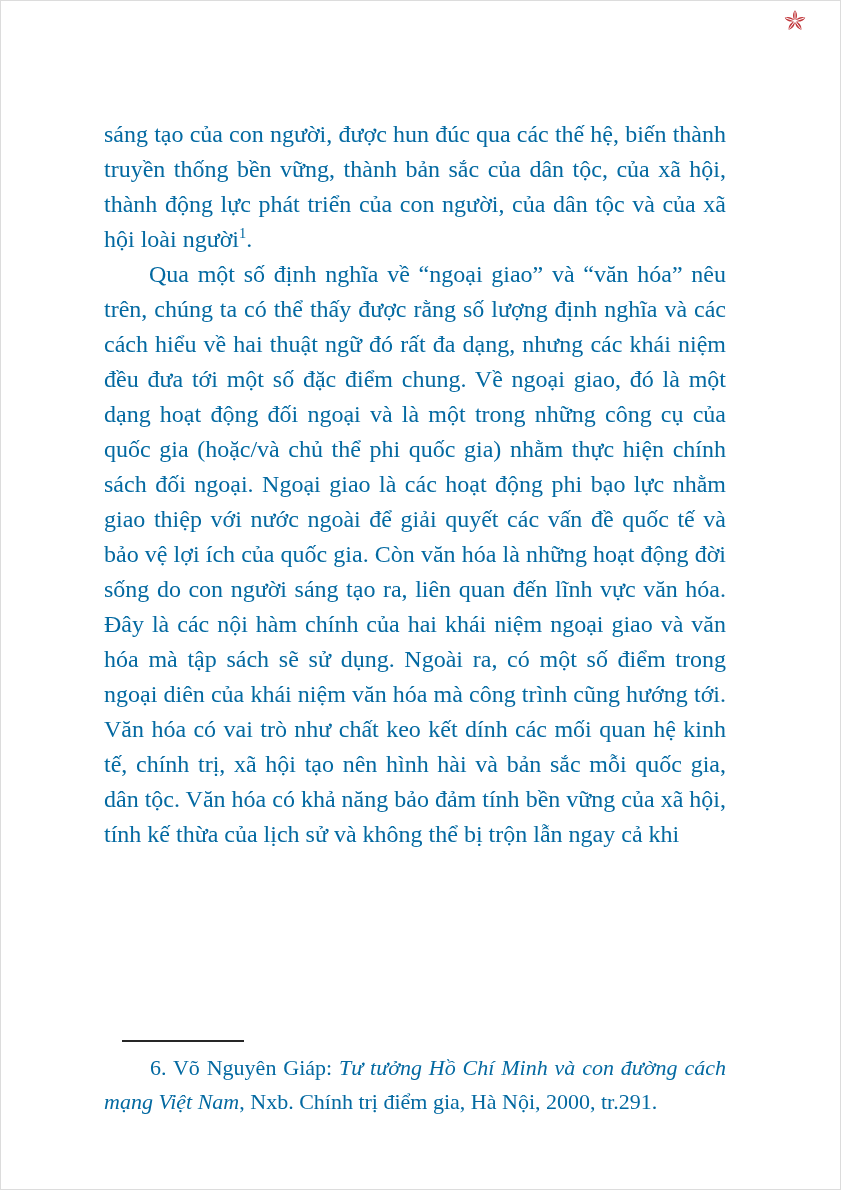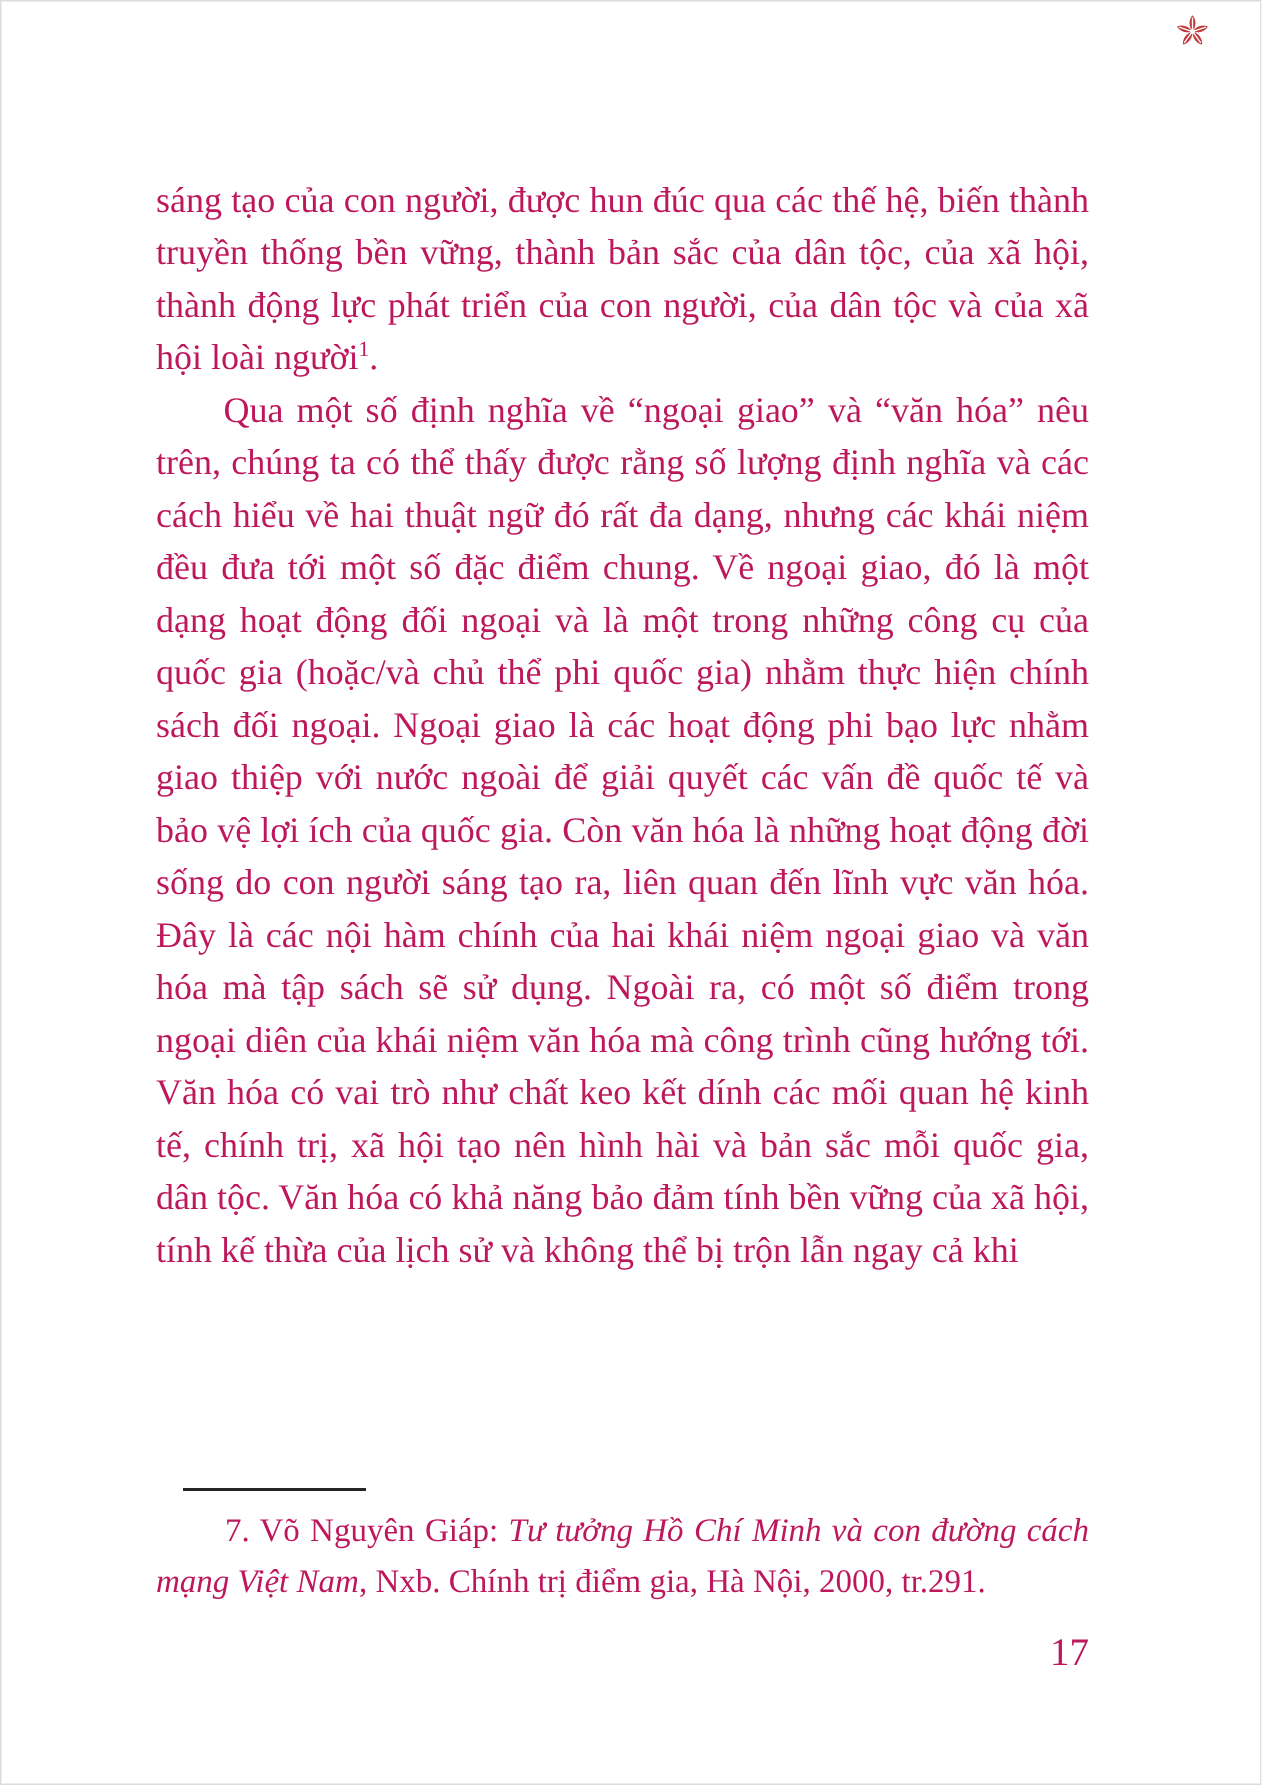--- a/index.html
+++ b/index.html
@@ -5,21 +5,21 @@
   html, body { margin: 0; padding: 0; background: #ffffff; }
 
   .page {
     position: relative;
     width: 841px;
     height: 1190px;
     box-sizing: border-box;
     background: #ffffff;
     border: 1px solid #dcdcdc;
     font-family: "Liberation Serif", "DejaVu Serif", serif;
-    color: #be185d;
+    color: #0369a1;
     display: flex;
     flex-direction: column;
     padding: 116px 115px 70px 103px;
     overflow: hidden;
   }
 
   .ornament {
     position: absolute;
     top: 7px;
     right: 32px;
@@ -87,18 +87,17 @@
     </svg>
   </span>
 
   <div class="body-text">
     <p><span>sáng tạo của con người, được hun đúc qua các thế hệ, biến thành truyền thống bền vững, thành bản sắc của dân tộc, của xã hội, thành động lực phát triển của con người, của dân tộc và của xã hội loài người</span><sup class="fn-ref">1</sup><span>.</span></p>
     <p class="indent"><span>Qua một số định nghĩa về “ngoại giao” và “văn hóa” nêu trên, chúng ta có thể thấy được rằng số lượng định nghĩa và các cách hiểu về hai thuật ngữ đó rất đa dạng, nhưng các khái niệm đều đưa tới một số đặc điểm chung. Về ngoại giao, đó là một dạng hoạt động đối ngoại và là một trong những công cụ của quốc gia (hoặc/và chủ thể phi quốc gia) nhằm thực hiện chính sách đối ngoại. Ngoại giao là các hoạt động phi bạo lực nhằm giao thiệp với nước ngoài để giải quyết các vấn đề quốc tế và bảo vệ lợi ích của quốc gia. Còn văn hóa là những hoạt động đời sống do con người sáng tạo ra, liên quan đến lĩnh vực văn hóa. Đây là các nội hàm chính của hai khái niệm ngoại giao và văn hóa mà tập sách sẽ sử dụng. Ngoài ra, có một số điểm trong ngoại diên của khái niệm văn hóa mà công trình cũng hướng tới. Văn hóa có vai trò như chất keo kết dính các mối quan hệ kinh tế, chính trị, xã hội tạo nên hình hài và bản sắc mỗi quốc gia, dân tộc. Văn hóa có khả năng bảo đảm tính bền vững của xã hội, tính kế thừa của lịch sử và không thể bị trộn lẫn ngay cả khi</span></p>
   </div>
 
   <div class="footnote-block">
     <div class="footnote-rule"></div>
-    <p class="footnote-text"><span>7. Võ Nguyên Giáp: </span><span class="title">Tư tưởng Hồ Chí Minh và con đường cách mạng Việt Nam</span><span>, Nxb. Chính trị điểm gia, Hà Nội, 2000, tr.291.</span></p>
+    <p class="footnote-text"><span>6. Võ Nguyên Giáp: </span><span class="title">Tư tưởng Hồ Chí Minh và con đường cách mạng Việt Nam</span><span>, Nxb. Chính trị điểm gia, Hà Nội, 2000, tr.291.</span></p>
   </div>
 
-  <div class="page-number">17</div>
 
 </div>
 
 </body></html>

